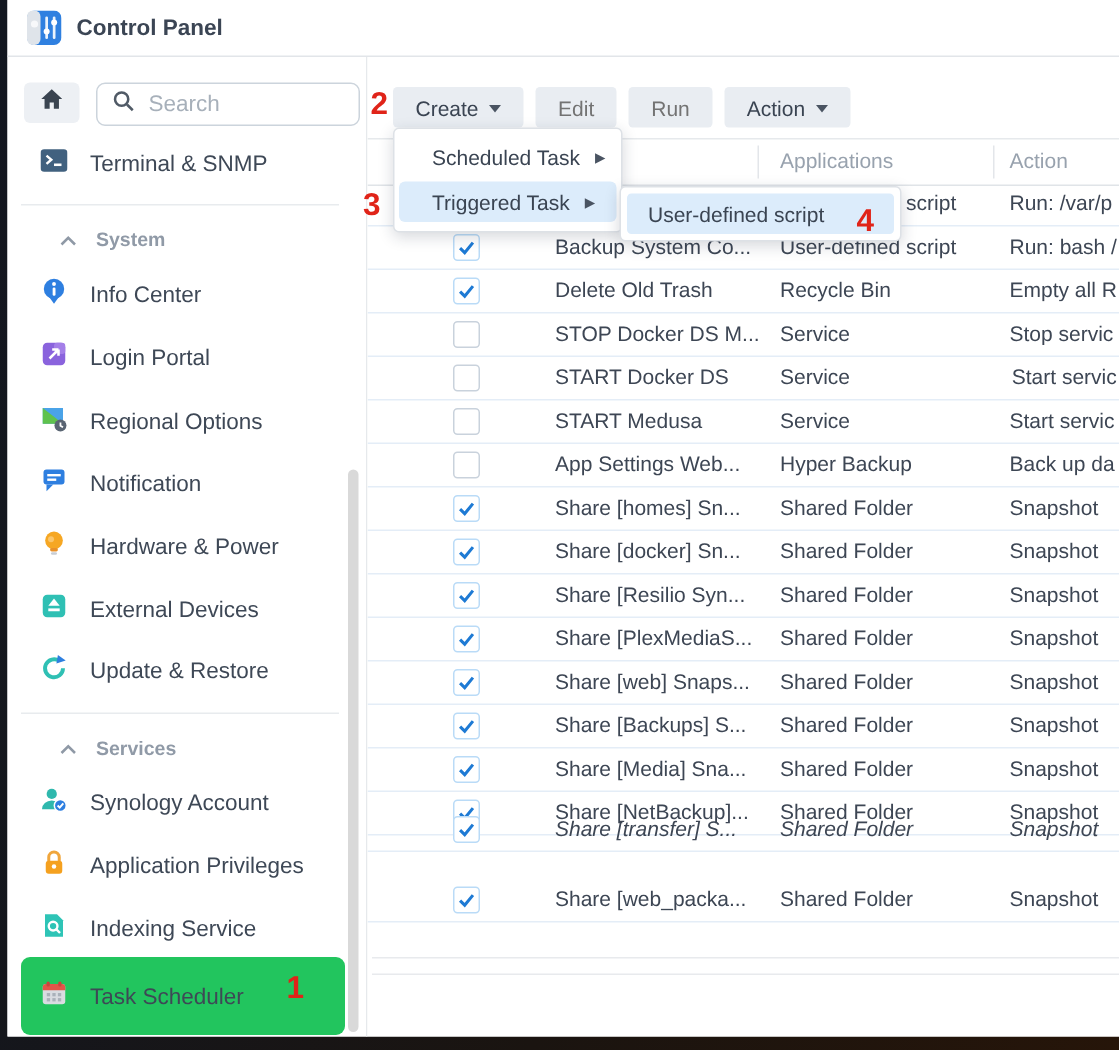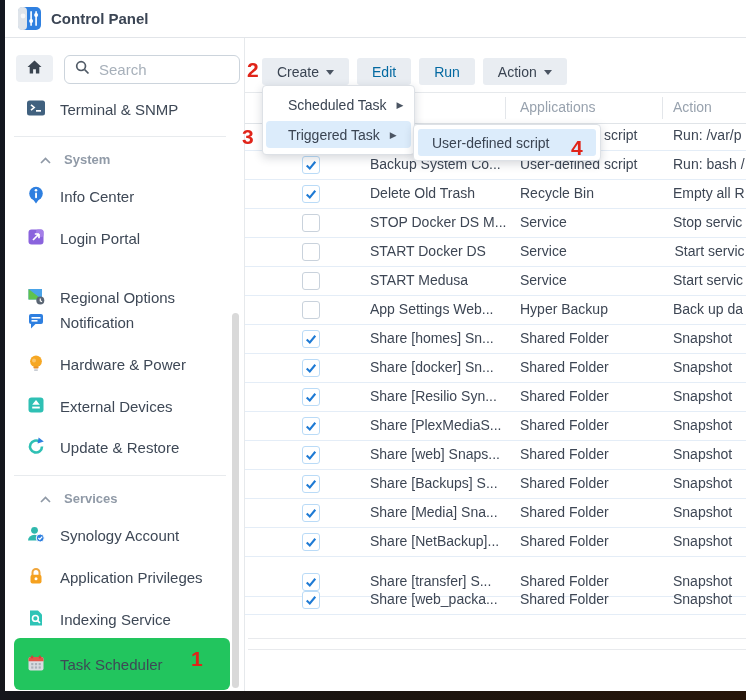--- a/index.html
+++ b/index.html
@@ -30,21 +30,21 @@
   .section-hdr{position:absolute;left:9px;width:216px;height:24px;display:flex;align-items:center;
     padding-left:26px;gap:13px;font-size:13px;font-weight:bold;color:#909aa7;box-sizing:border-box;}
   .sdivider{position:absolute;left:9px;width:212px;height:1px;background:#e8ebee;}
   .sb-scroll{position:absolute;left:227px;top:275px;width:7px;height:375px;background:#d9d9d9;border-radius:4px;}
 
   
   .content{position:absolute;left:240px;top:38px;right:0;bottom:0;background:#fff;overflow:hidden;}
   .toolbar{position:absolute;left:17px;top:20px;display:flex;gap:8px;}
   .tbtn{height:27px;padding:0 15px;background:#e9edf2;border-radius:3px;font-size:14px;color:#3a4452;
     display:inline-flex;align-items:center;gap:7px;white-space:nowrap;}
-  .tbtn.disabled{color:#0369a1;}
+  .tbtn.disabled{color:#737373;}
   .caret{width:0;height:0;border-left:4px solid transparent;border-right:4px solid transparent;
     border-top:5px solid #4a5462;margin-top:2px;}
 
   .thead{position:absolute;left:0;right:0;top:54px;height:30px;border-top:1px solid #e6e9ec;
     border-bottom:1px solid #e0e4e8;font-size:14px;color:#98a2ae;}
   .thead .h-app{position:absolute;left:275px;top:6px;}
   .thead .h-act{position:absolute;left:428px;top:6px;}
   .thead .vline{position:absolute;top:4px;bottom:4px;width:1px;background:#e3e6ea;}
   .vl1{left:260px;} .vl2{left:417px;}
 
@@ -156,21 +156,21 @@
         <span>
           <svg width="18" height="18" viewBox="0 0 18 18">
             <rect width="15" height="15" x="1.5" y="1.5" rx="3" fill="#8a63dd"></rect>
             <rect x="9" y="1.5" width="7.5" height="7.5" rx="2" fill="#a47fe8"></rect>
             <path d="M6 12 L12 6 M12 6 h-4.2 M12 6 v4.2" stroke="#fff" stroke-width="1.7" fill="none"></path>
           </svg>
         </span>
         <span>Login Portal</span>
       </div>
 
-      <div class="nav-item" style="top:240px">
+      <div class="nav-item" style="top:224px">
         <span>
           <svg width="18" height="18" viewBox="0 0 18 18">
             <path d="M1.5 2 h13.5 v10.5 h-13.5 z" fill="#4aa3e8"></path>
             <path d="M1.5 2 L15 12.5 H1.5 Z" fill="#5fc24d"></path>
             <circle cx="13.3" cy="13.6" r="4" fill="#5a6573"></circle>
             <path d="M13.3 11.6 v2.2 l1.7 1" stroke="#fff" stroke-width="1.2" fill="none"></path>
           </svg>
         </span>
         <span>Regional Options</span>
       </div>
@@ -441,21 +441,21 @@
           <div class="trow" style="top: 406px;">
             <span class="cb checked">
               <svg width="12" height="12" viewBox="0 0 14 14">
                 <path d="M2 7.5 L5.6 11 L12 3.2" fill="none" stroke="#1e7ad4" stroke-width="2.4"></path>
               </svg>
             </span>
             <span class="cell cname">Share [NetBackup]...</span>
             <span class="cell capp">Shared Folder</span>
             <span class="cell cact">Snapshot</span>
           </div>
-          <div class="trow" style="top: 446px;">
+          <div class="trow" style="top: 417px; font-style: italic;">
             <span class="cb checked">
               <svg width="12" height="12" viewBox="0 0 14 14">
                 <path d="M2 7.5 L5.6 11 L12 3.2" fill="none" stroke="#1e7ad4" stroke-width="2.4"></path>
               </svg>
             </span>
             <span class="cell cname">Share [transfer] S...</span>
             <span class="cell capp">Shared Folder</span>
             <span class="cell cact">Snapshot</span>
           </div>
           <div class="trow" style="top: 464px;">

